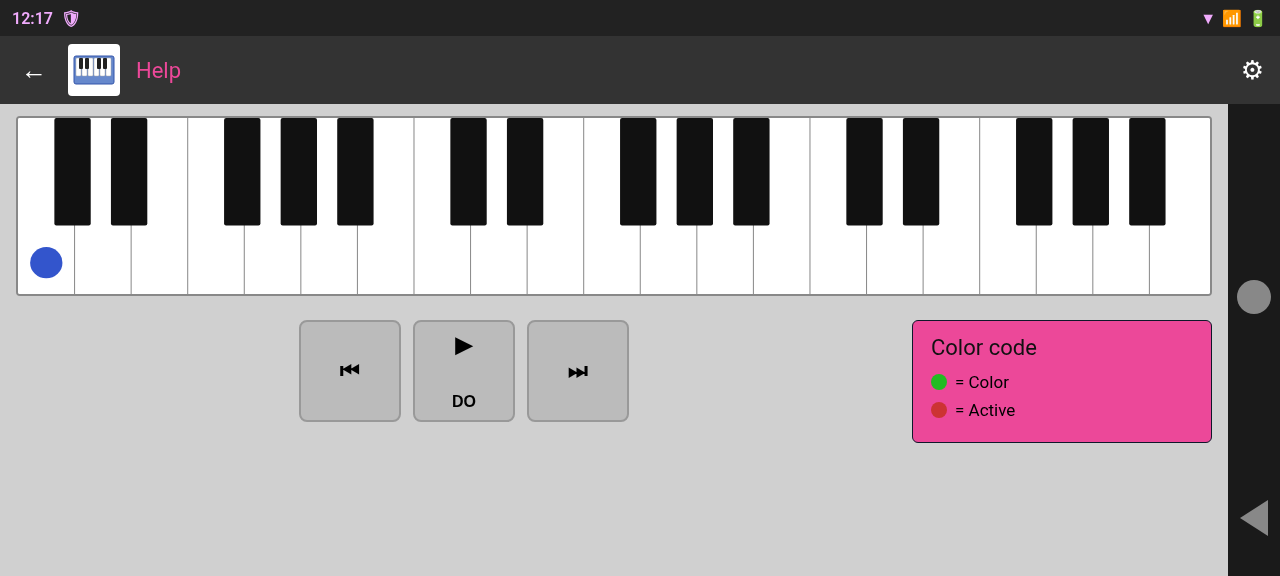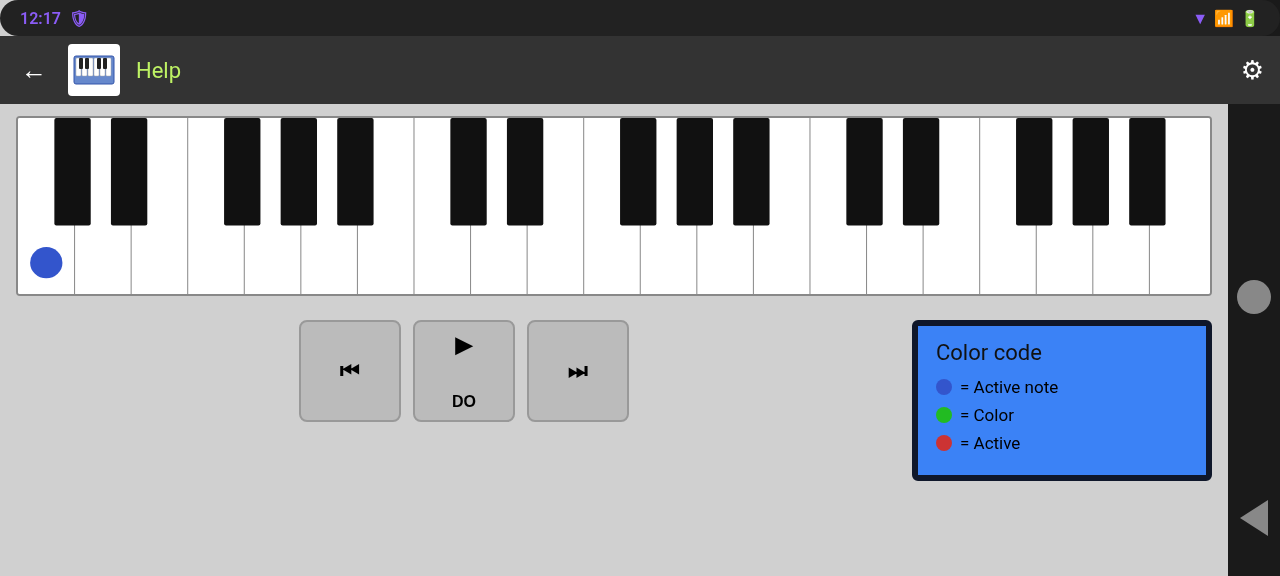--- a/index.html
+++ b/index.html
@@ -14,26 +14,25 @@
 
     
     .status-bar {
       position: absolute;
       top: 0; left: 0; right: 0;
       height: 36px;
       background: #222;
       display: flex;
       align-items: center;
       justify-content: space-between;
-      padding: 0 20px;
-      color: #8b5cf6;
+      padding: 0 12px;
+      color: #f0abfc;
       font-size: 16px;
       font-weight: 600;
       z-index: 100;
-      border-radius: 18px;
     }
     .status-left { display: flex; align-items: center; gap: 8px; }
     .status-right { display: flex; align-items: center; gap: 6px; }
 
     
     .app-bar {
       position: absolute;
       top: 36px; left: 0; right: 0;
       height: 68px;
       background: #333;
@@ -52,21 +51,21 @@
     }
     .app-bar-icon {
       width: 52px;
       height: 52px;
       background: white;
       border-radius: 4px;
       display: flex; align-items: center; justify-content: center;
       overflow: hidden;
     }
     .app-bar-title {
-      color: #bef264;
+      color: #ec4899;
       font-size: 22px;
       flex: 1;
     }
     .app-bar-settings {
       color: white;
       font-size: 26px;
       cursor: pointer;
     }
 
     
@@ -134,22 +133,22 @@
       cursor: pointer;
       font-size: 14px;
       font-weight: bold;
       gap: 4px;
     }
     .play-btn .btn-icon { font-size: 22px; }
     .play-btn .btn-label { font-size: 16px; font-weight: 800; margin-top: 31px; }
 
     
     .color-code-panel {
-      background: #3b82f6;
-      border: 6px solid #0f172a;
+      background: #ec4899;
+      border: 1px solid #0f172a;
       border-radius: 6px;
       padding: 14px 18px;
       min-width: 300px;
     }
     .color-code-title {
       font-size: 22px;
       font-weight: normal;
       color: #111;
       margin-bottom: 12px;
     }
@@ -276,24 +275,20 @@
       </button>
 
       <button class="play-btn">
         <span class="btn-icon">⏭</span>
       </button>
     </div>
 
     <div class="color-code-panel">
       <div class="color-code-title">Color code</div>
       <div class="color-code-item">
-        <div class="color-dot" style="background:#3355cc;"></div>
-        <span class="color-code-text">= Active note</span>
-      </div>
-      <div class="color-code-item">
         <div class="color-dot" style="background:#22bb22;"></div>
         <span class="color-code-text">= Color</span>
       </div>
       <div class="color-code-item">
         <div class="color-dot" style="background:#cc3333;"></div>
         <span class="color-code-text">= Active</span>
       </div>
     </div>
   </div>
 

